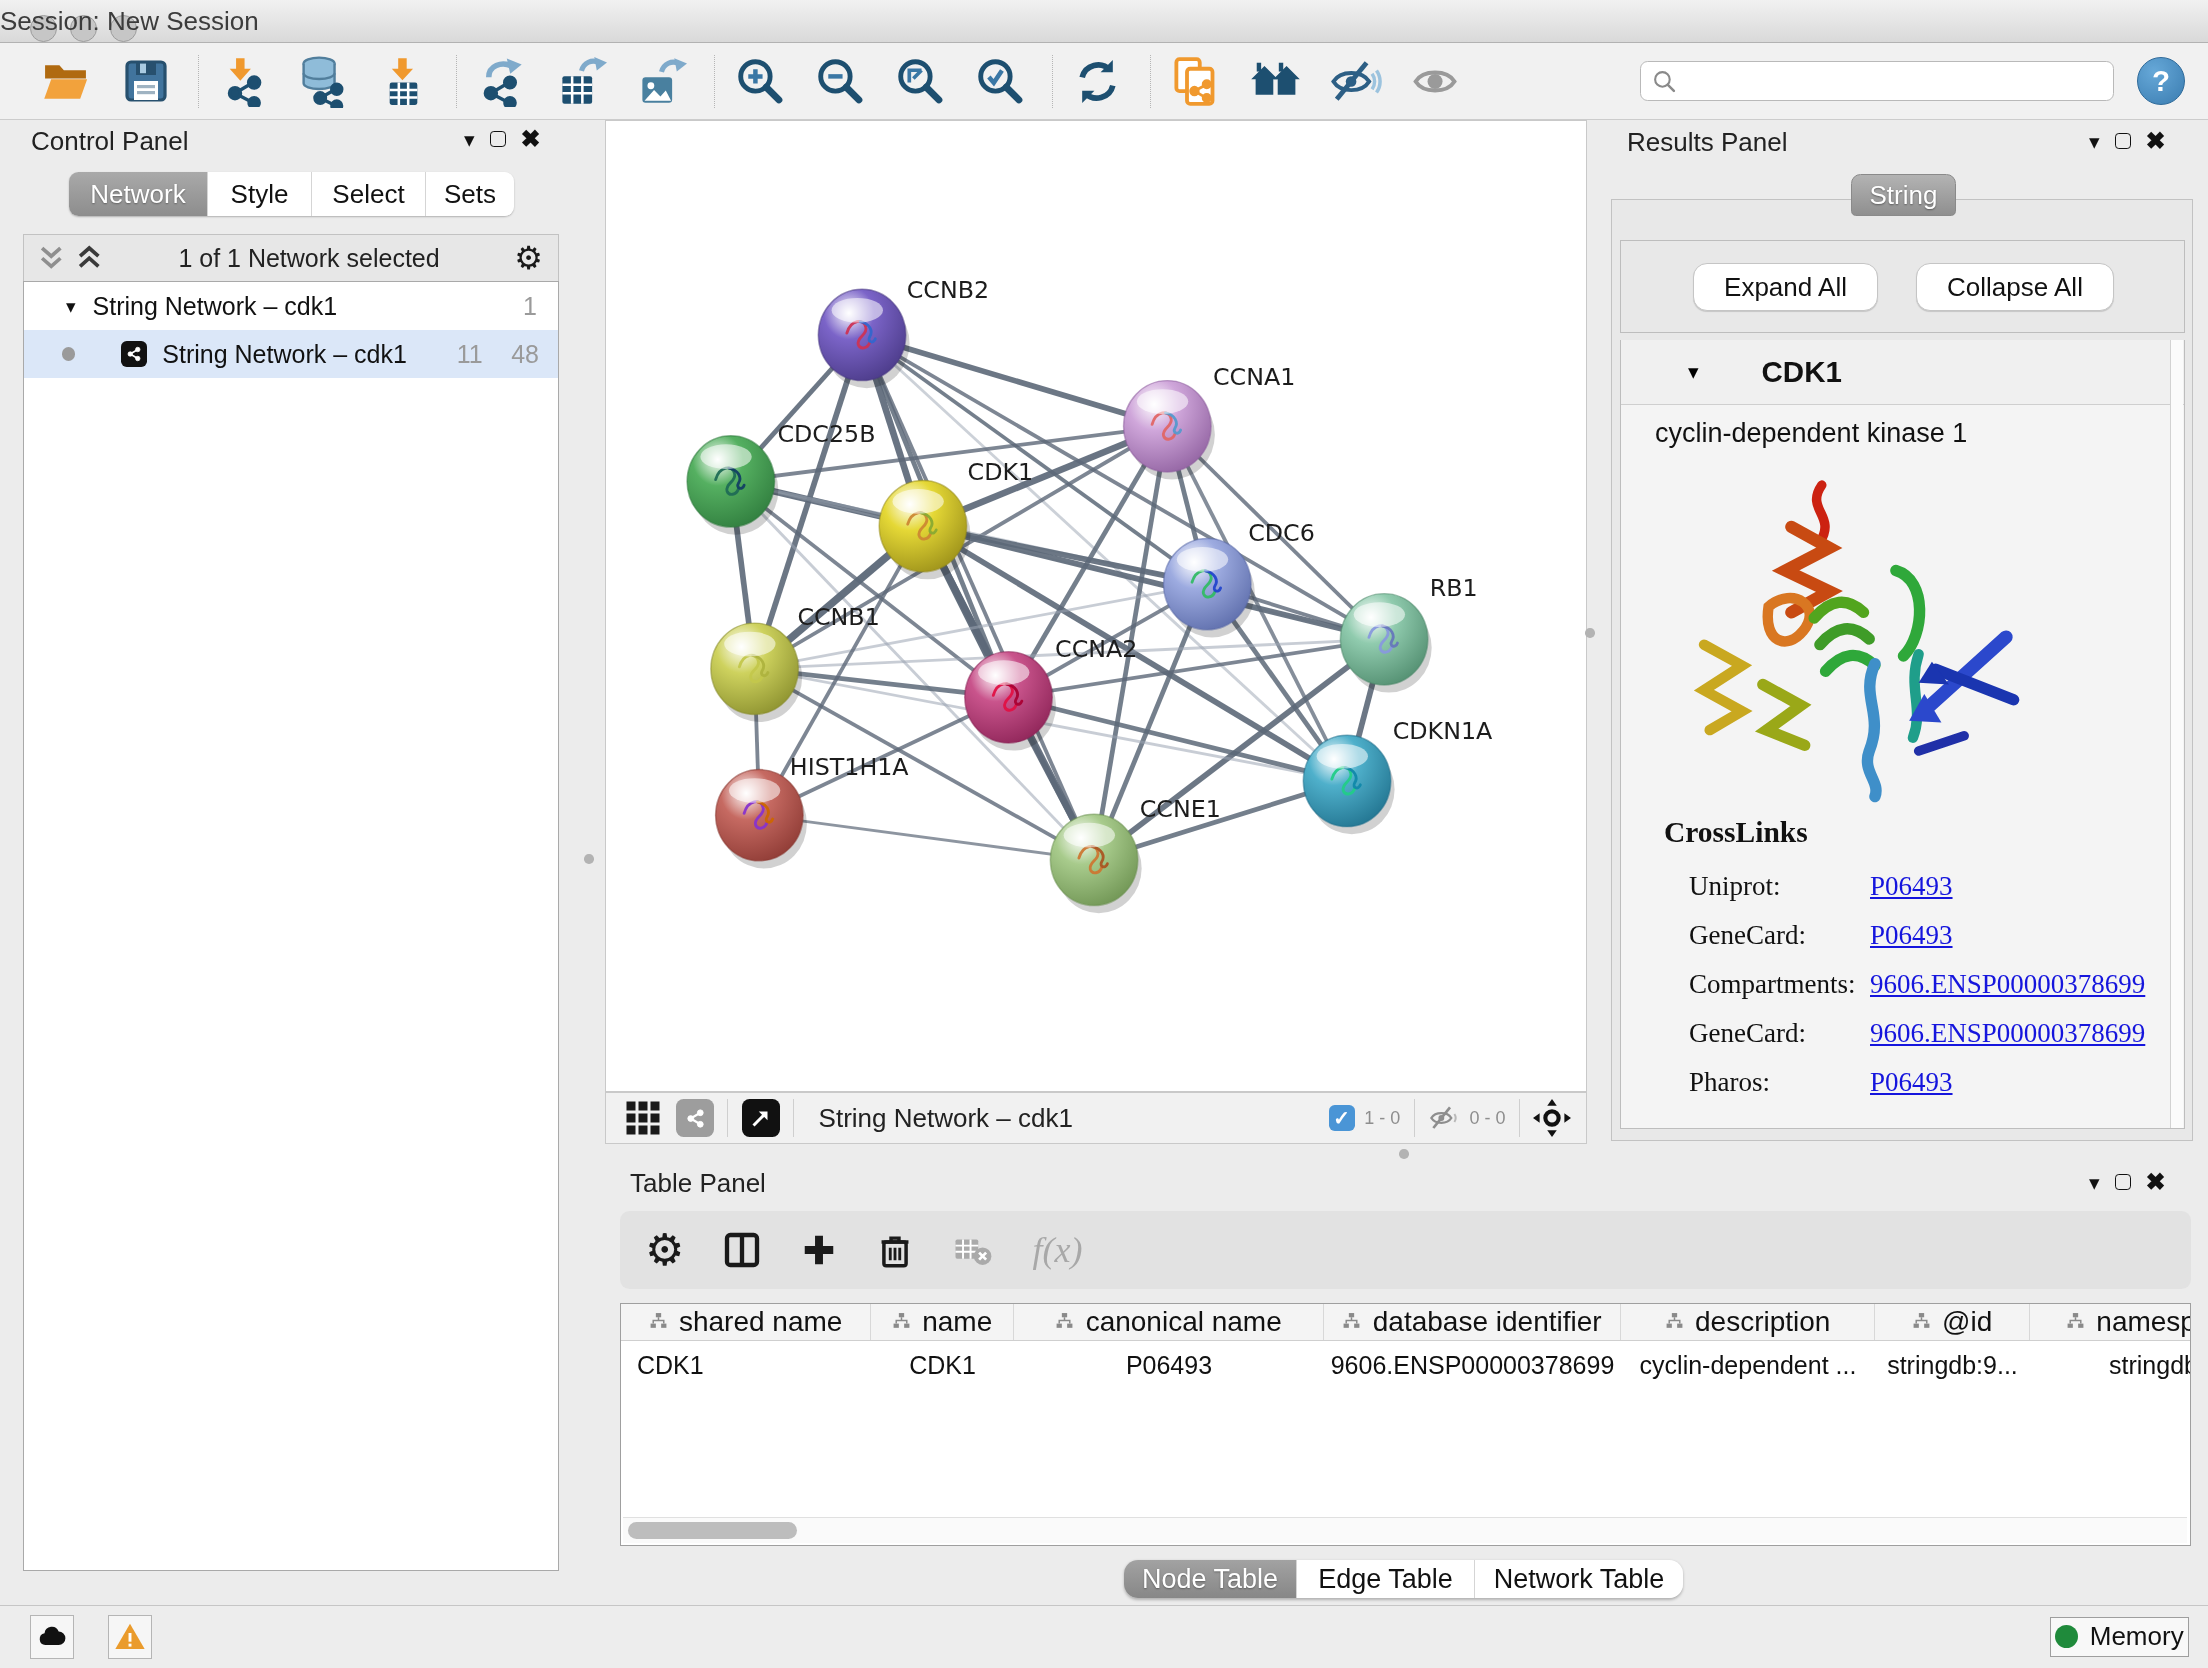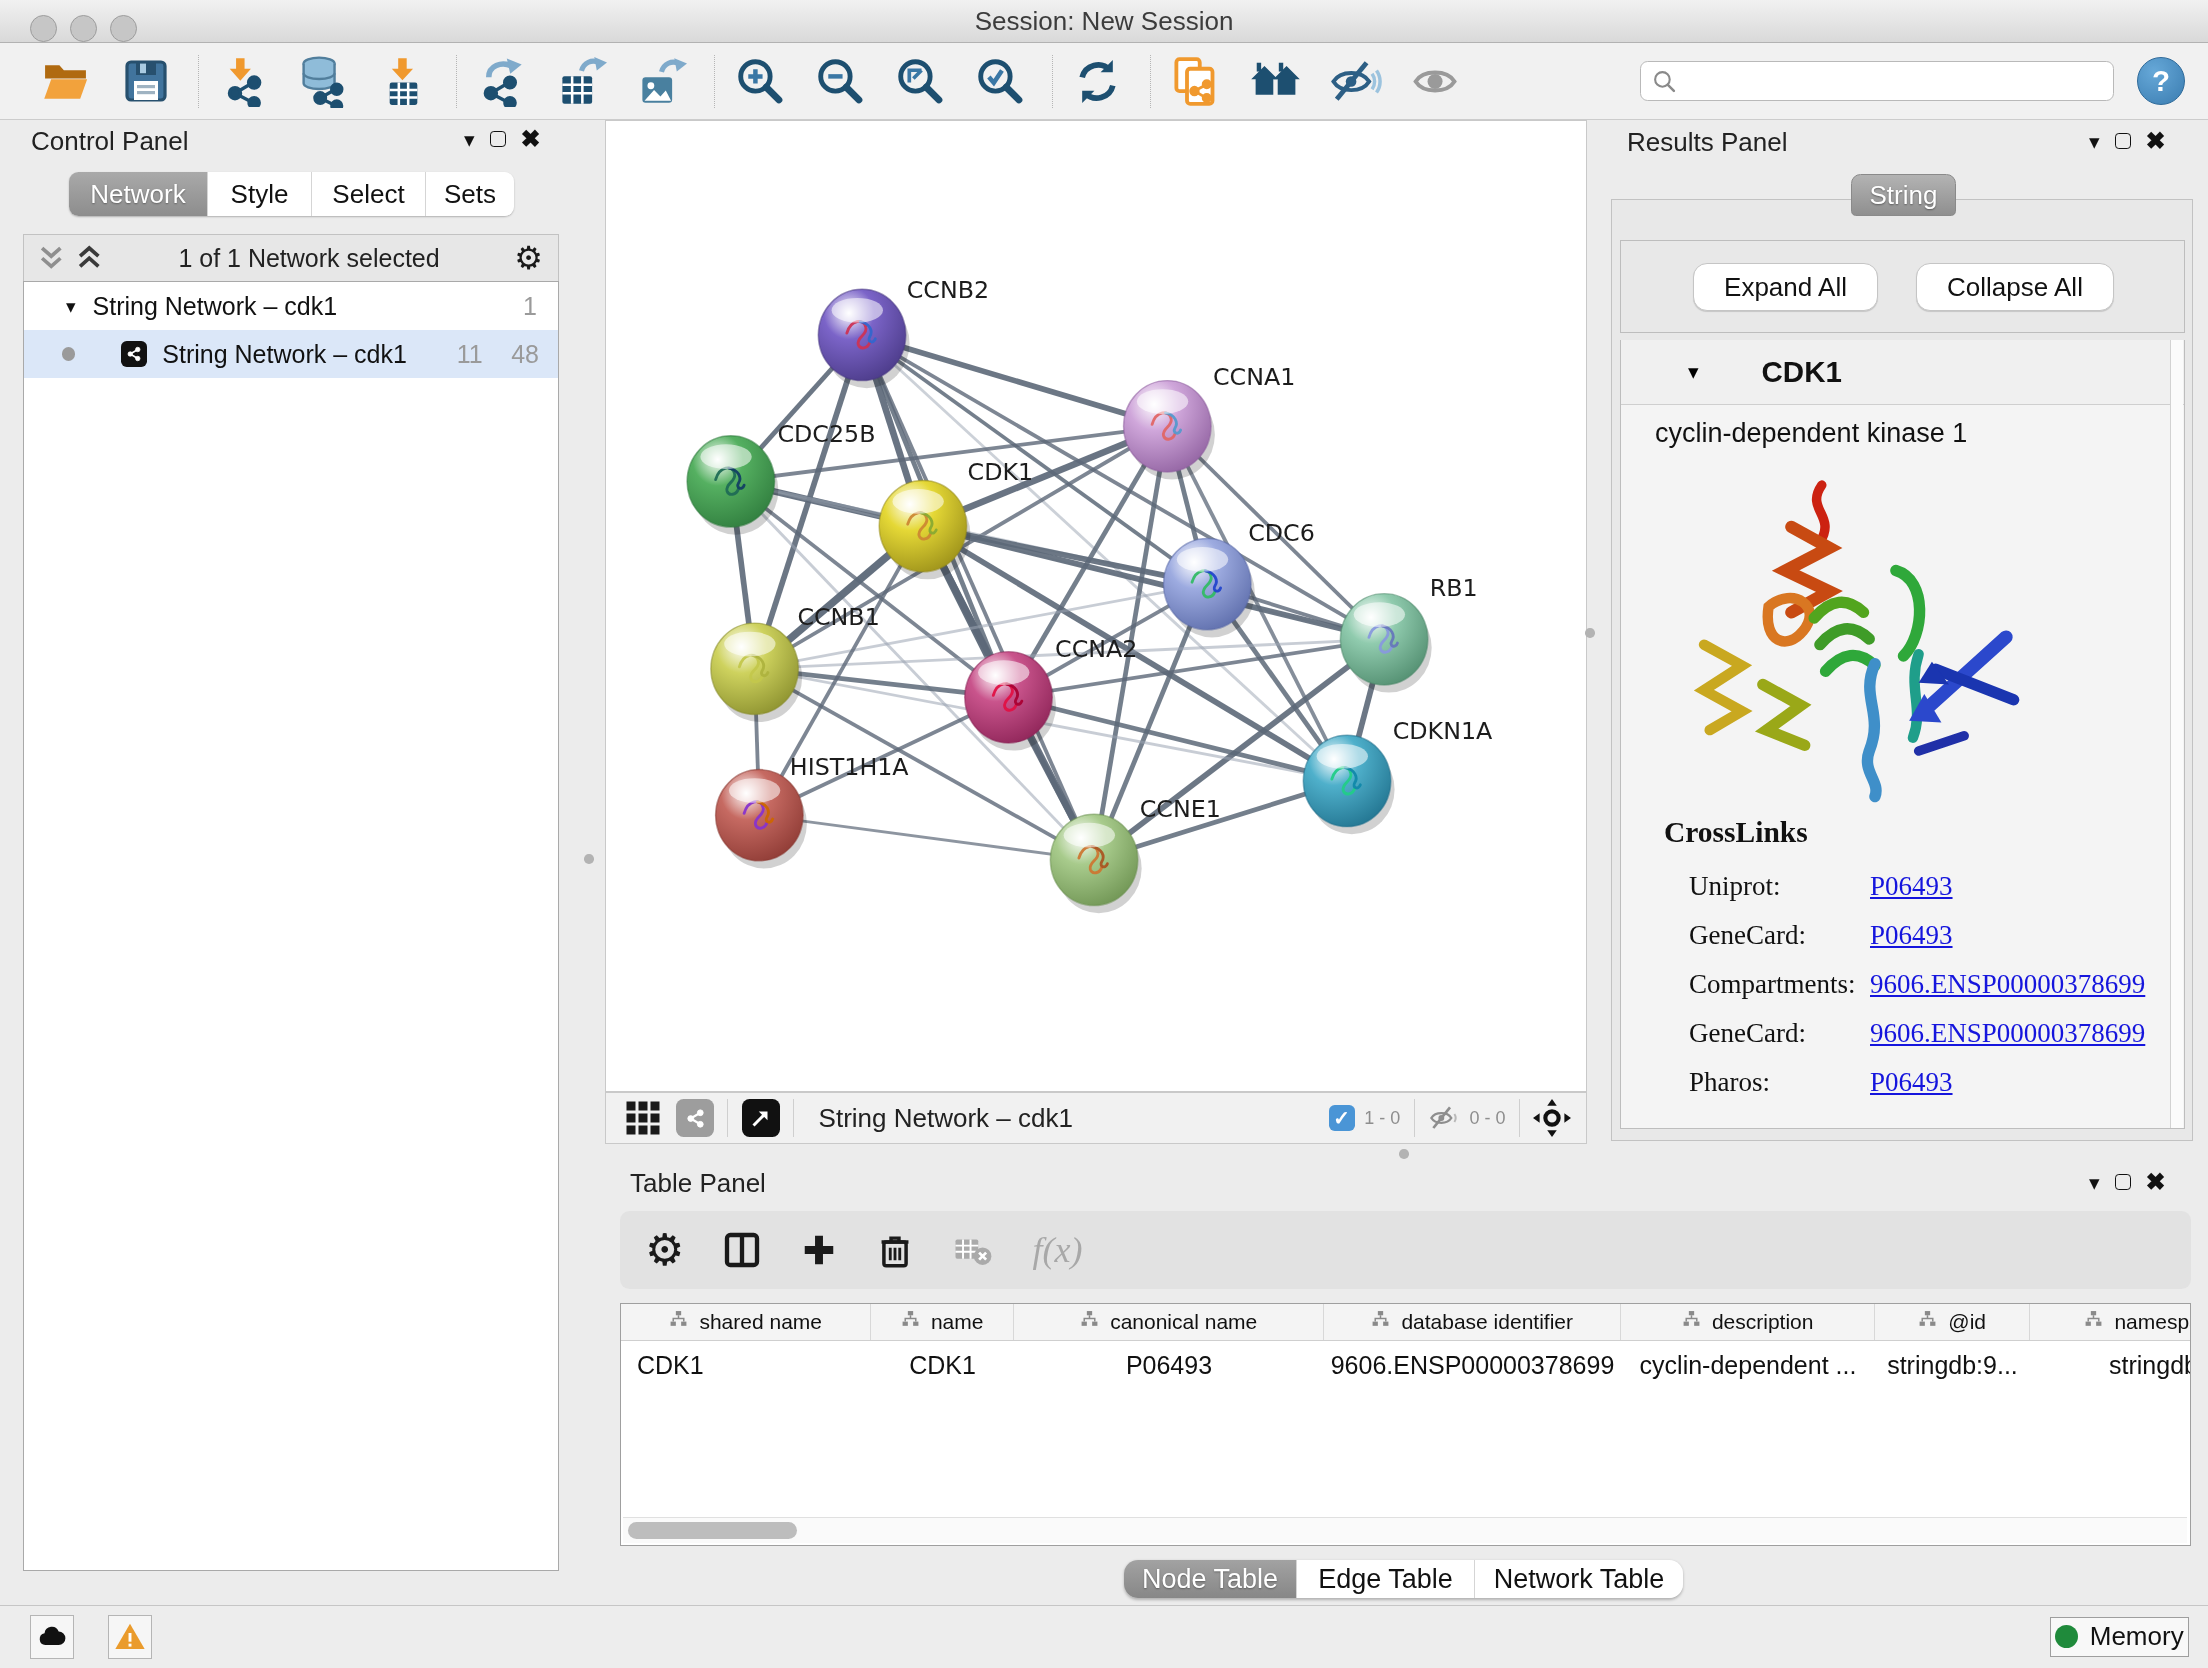--- a/index.html
+++ b/index.html
@@ -3,21 +3,21 @@
 <meta charset="utf-8">
 <style>
   html,body{margin:0;padding:0;}
   body{width:2208px;height:1668px;font-family:"Liberation Sans",sans-serif;background:#ececec;overflow:hidden;}
   #app{position:absolute;left:0;top:0;width:2208px;height:1668px;background:#ececec;}
   .abs{position:absolute;}
 
   
   #titlebar{left:0;top:0;width:2208px;height:42px;background:linear-gradient(#f1f1f1,#d9d9d9);border-bottom:1px solid #b2b2b2;}
   .traffic{position:absolute;top:15px;width:27px;height:27px;border-radius:50%;background:#c6c6c6;border:1px solid #9d9d9d;box-sizing:border-box;}
-  #win-title{left:0;top:0;width:2208px;height:42px;line-height:42px;text-align:center;font-size:26px;color:#3c3c3c;}
+  #win-title{left:0;top:0;width:2208px;height:42px;line-height:42px;text-align:left;font-size:26px;color:#3c3c3c;}
 
   
   #toolbar{left:0;top:43px;width:2208px;height:77px;background:#f1f1f1;border-bottom:1px solid #cccccc;display:flex;align-items:center;padding-left:38px;box-sizing:border-box;}
   .tbtn{width:55px;height:55px;display:flex;align-items:center;justify-content:center;flex:0 0 auto;margin-right:25px;}
   .tbtn svg{display:block;}
   .tsep{flex:0 0 auto;width:0;height:53px;border-left:1.9px dotted #b5b5b5;margin:0 17px 0 0;}
   #search-box{flex:0 0 auto;margin-left:auto;width:474px;height:40px;background:#fff;border:1px solid #b9b9b9;border-radius:7.6px;display:flex;align-items:center;padding-left:11.4px;box-sizing:border-box;}
   #search-box input{border:none;outline:none;font-size:25px;flex:1;background:transparent;margin-left:9.5px;font-family:"Liberation Sans",sans-serif;}
   #help-btn{flex:0 0 auto;width:46px;height:46px;border-radius:50%;background:radial-gradient(circle at 35% 30%,#66a8d8,#3a7cb0);border:1px solid #2e6a9a;color:#fff;font-size:29.5px;font-weight:bold;display:flex;align-items:center;justify-content:center;margin:0 23px;}
 
@@ -61,21 +61,21 @@
   .cl-row a{color:#1515dd;text-decoration:underline;}
   #rp-scroll{left:2170px;top:340px;width:13.3px;height:788px;background:#fbfbfb;border-left:1px solid #d2d2d2;box-sizing:border-box;}
 
   
   #tp-toolbar{left:620px;top:1211px;width:1571px;height:78px;background:#e2e2e2;border-radius:9.5px;display:flex;align-items:center;padding-left:25px;box-sizing:border-box;}
   .tp-ico{margin-right:38px;display:flex;align-items:center;justify-content:center;}
   #tp-gear{font-size:44px;color:#1a1a1a;line-height:1;}
   #tp-fx{font-family:"Liberation Serif",serif;font-style:italic;font-size:36px;color:#a8a8a8;}
   #tp-tablebox{left:620px;top:1303px;width:1571px;height:243px;background:#fff;border:1.9px solid #9f9f9f;box-sizing:border-box;overflow:hidden;}
   .thead{height:36px;background:#f4f4f4;border-bottom:1px solid #cfcfcf;display:flex;}
-  .th{display:flex;align-items:center;justify-content:center;gap:11.4px;font-size:21px;color:#111;border-right:1px solid #d8d8d8;box-sizing:border-box;flex:0 0 auto;}
+  .th{display:flex;align-items:center;justify-content:center;gap:11.4px;font-size:28px;color:#111;border-right:1px solid #d8d8d8;box-sizing:border-box;flex:0 0 auto;}
   .trow{height:49px;display:flex;font-size:25px;color:#111;}
   .td{display:flex;align-items:center;justify-content:center;box-sizing:border-box;flex:0 0 auto;overflow:hidden;white-space:nowrap;}
   .td:first-child{justify-content:flex-start;padding-left:16px;}
   .c0{width:250px;}.c1{width:143px;}.c2{width:310px;}.c3{width:297px;}.c4{width:254px;}.c5{width:155px;}.c6{width:247px;}
   #tp-hscroll{position:absolute;left:1.9px;bottom:1.9px;width:1564px;height:25px;background:#fafafa;border-top:1px solid #e0e0e0;}
   #tp-thumb{position:absolute;left:4.8px;top:3.8px;width:169px;height:17px;border-radius:8.6px;background:#bdbdbd;}
   #tp-tabs{left:1124px;top:1560px;height:38px;display:flex;border-radius:14px;overflow:hidden;box-shadow:0 1.9px 2.9px rgba(0,0,0,.25);justify-content:space-between;}
   .tp-tab{display:flex;align-items:center;justify-content:center;font-size:27px;background:#fff;color:#111;border-right:1px solid #d5d5d5;}
   .tp-tab.sel{background:linear-gradient(#a2a2a2,#878787);color:#fff;text-shadow:0 1px 1.9px rgba(0,0,0,.35);}
 

